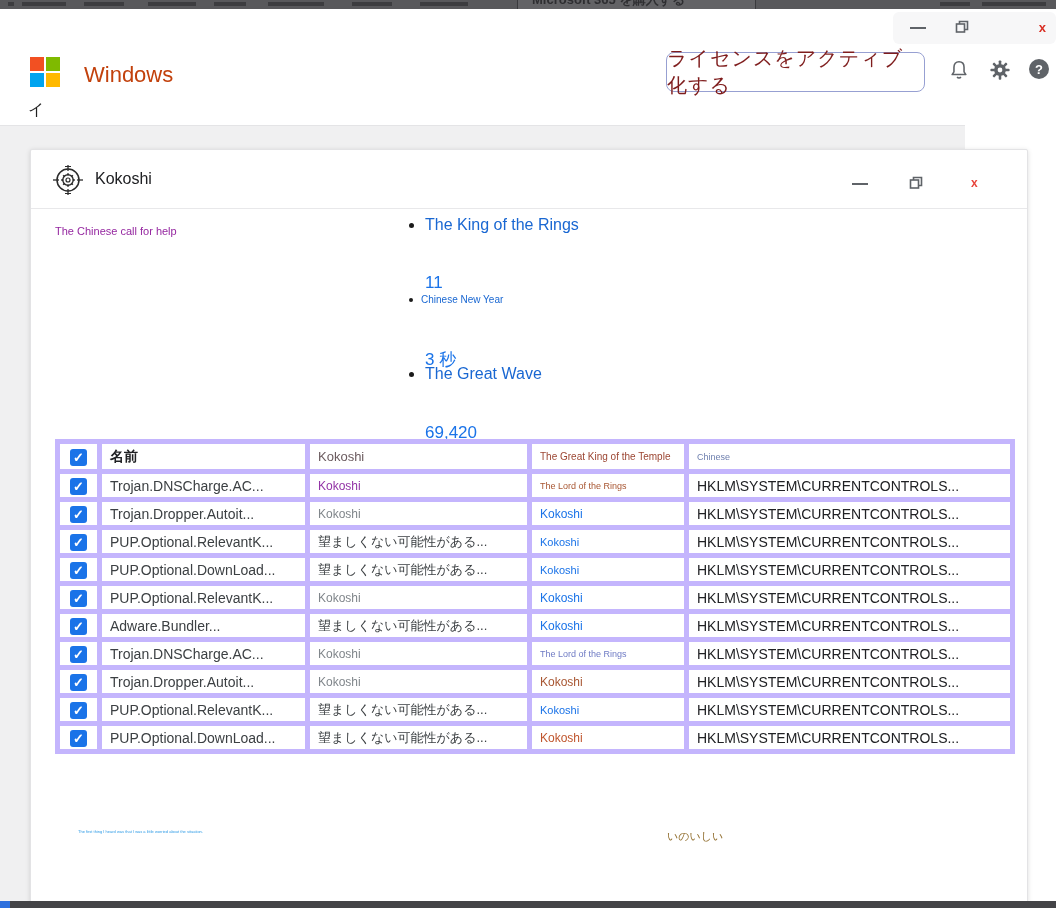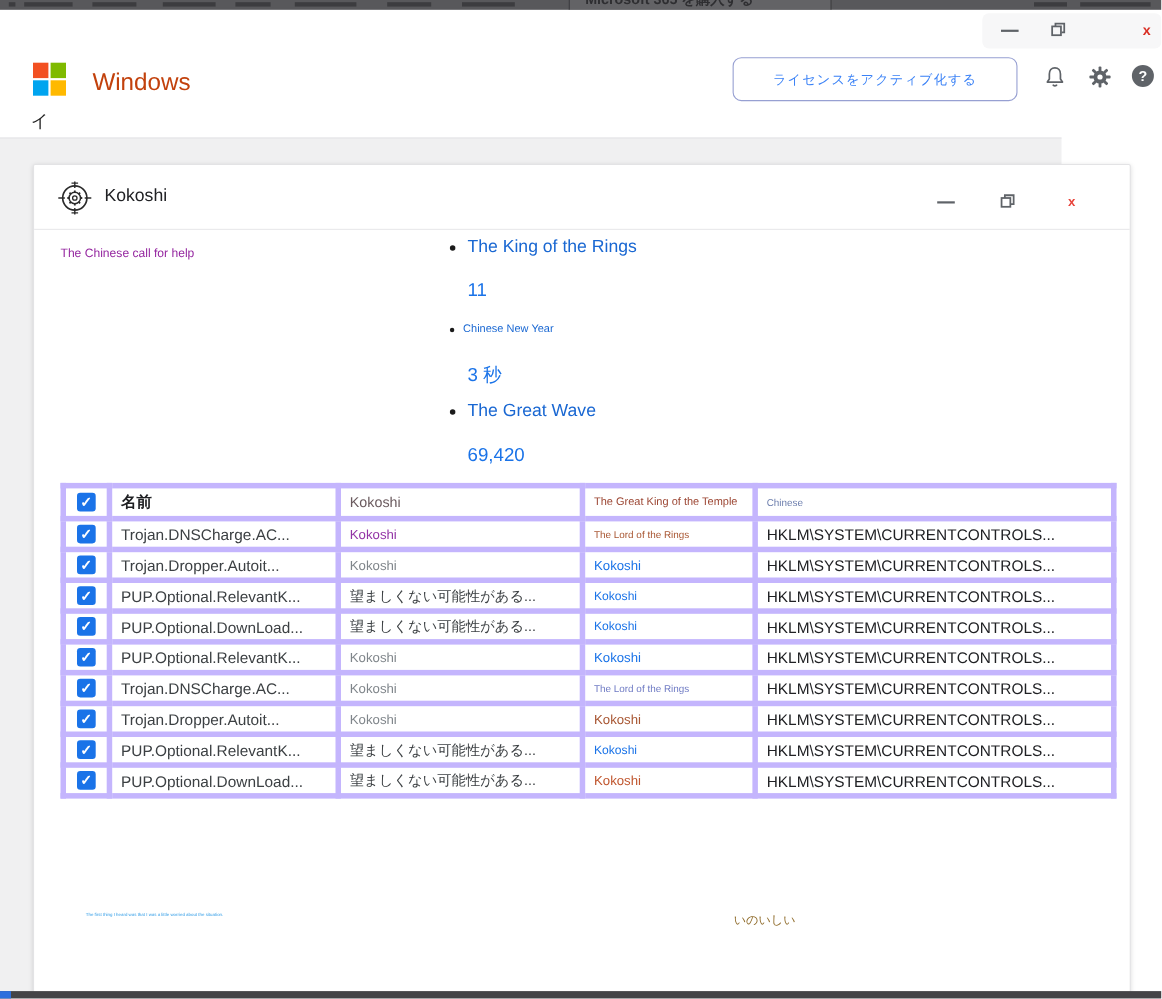--- a/index.html
+++ b/index.html
@@ -26,21 +26,21 @@
   .ms-logo { position:absolute; left:30px; top:48px; width:31px; height:31px; }
   .ms-logo div { position:absolute; width:14px; height:14px; }
   .ms-r { left:0;  top:0;  background:#f25022; }
   .ms-g { left:16px; top:0;  background:#7fba00; }
   .ms-b { left:0;  top:16px; background:#00a4ef; }
   .ms-y { left:16px; top:16px; background:#ffb900; }
   .brand { position:absolute; left:84px; top:53px; font-size:22px; color:#c2410c; }
   .sub-char { position:absolute; left:28px; top:91px; font-size:16px; color:#1f1f1f; }
 
   .license-btn { position:absolute; left:666px; top:43px; width:259px; height:40px; background:#fff;
-                 border:1.5px solid #97a0d2; border-radius:8px; color:#3b82f6; font-size:12px;
+                 border:1.5px solid #97a0d2; border-radius:8px; color:#7f1d1d; font-size:20px;
                  display:flex; align-items:center; justify-content:center; letter-spacing:1px; cursor:pointer; }
   .hdr-icon { position:absolute; top:50px; width:22px; height:22px; }
   .help-circle { position:absolute; top:50px; width:20px; height:20px; border-radius:50%; background:#5f6368;
                  color:#fff; font-size:13px; font-weight:700; display:flex; align-items:center; justify-content:center; }
 
   
   .main { position:absolute; left:0; top:125px; width:965px; height:778px; background:#f0f0f1; border-top:1px solid #e4e4e6; }
 
   
   .card { position:absolute; left:30px; top:23px; width:998px; height:755px; background:#ffffff;
@@ -55,21 +55,21 @@
   .card-body { position:relative; height:694px; }
 
   .help-text { position:absolute; left:24px; top:16px; font-size:11px; color:#9527a0; cursor:pointer; }
 
   
   .stat-bullet { position:absolute; width:5px; height:5px; border-radius:50%; background:#1b1b1b; }
   .stat-label { position:absolute; color:#1967d2; cursor:pointer; }
   .stat-value { position:absolute; color:#1a73e8; }
   .fs-lg { font-size:16px; font-weight:400; }
   .fs-sm { font-size:10px; font-weight:500; }
-  .fs-val { font-size:17px; }
+  .fs-val { font-size:17px;margin-top:19px; }
 
   
   .threat-table { position:absolute; left:24px; top:230px; width:955px; border-collapse:collapse; table-layout:fixed; }
   .threat-table col.c-chk  { width:42px; }
   .threat-table col.c-name { width:208px; }
   .threat-table col.c-cat  { width:222px; }
   .threat-table col.c-type { width:157px; }
   .threat-table col.c-path { width:326px; }
   .threat-table th, .threat-table td { border:5px solid #c4b5fd; padding:0 8px; text-align:left;
                                        white-space:nowrap; overflow:hidden; vertical-align:middle; }
@@ -273,20 +273,27 @@
             </tr>
             <tr>
               <td class="cell-chk"><span class="checkbox"></span></td>
               <td class="cell-name">PUP.Optional.RelevantK...</td>
               <td class="cat-gray">Kokoshi</td>
               <td class="type-md-blue">Kokoshi</td>
               <td class="cell-path">HKLM\SYSTEM\CURRENTCONTROLS...</td>
             </tr>
             <tr>
               <td class="cell-chk"><span class="checkbox"></span></td>
+              <td class="cell-name">Adware.Bundler...</td>
+              <td class="cat-jp">望ましくない可能性がある...</td>
+              <td class="type-md-blue">Kokoshi</td>
+              <td class="cell-path">HKLM\SYSTEM\CURRENTCONTROLS...</td>
+            </tr>
+            <tr>
+              <td class="cell-chk"><span class="checkbox"></span></td>
               <td class="cell-name">Trojan.DNSCharge.AC...</td>
               <td class="cat-gray">Kokoshi</td>
               <td class="type-tiny-indigo">The Lord of the Rings</td>
               <td class="cell-path">HKLM\SYSTEM\CURRENTCONTROLS...</td>
             </tr>
             <tr>
               <td class="cell-chk"><span class="checkbox"></span></td>
               <td class="cell-name">Trojan.Dropper.Autoit...</td>
               <td class="cat-gray">Kokoshi</td>
               <td class="type-md-rust">Kokoshi</td>

